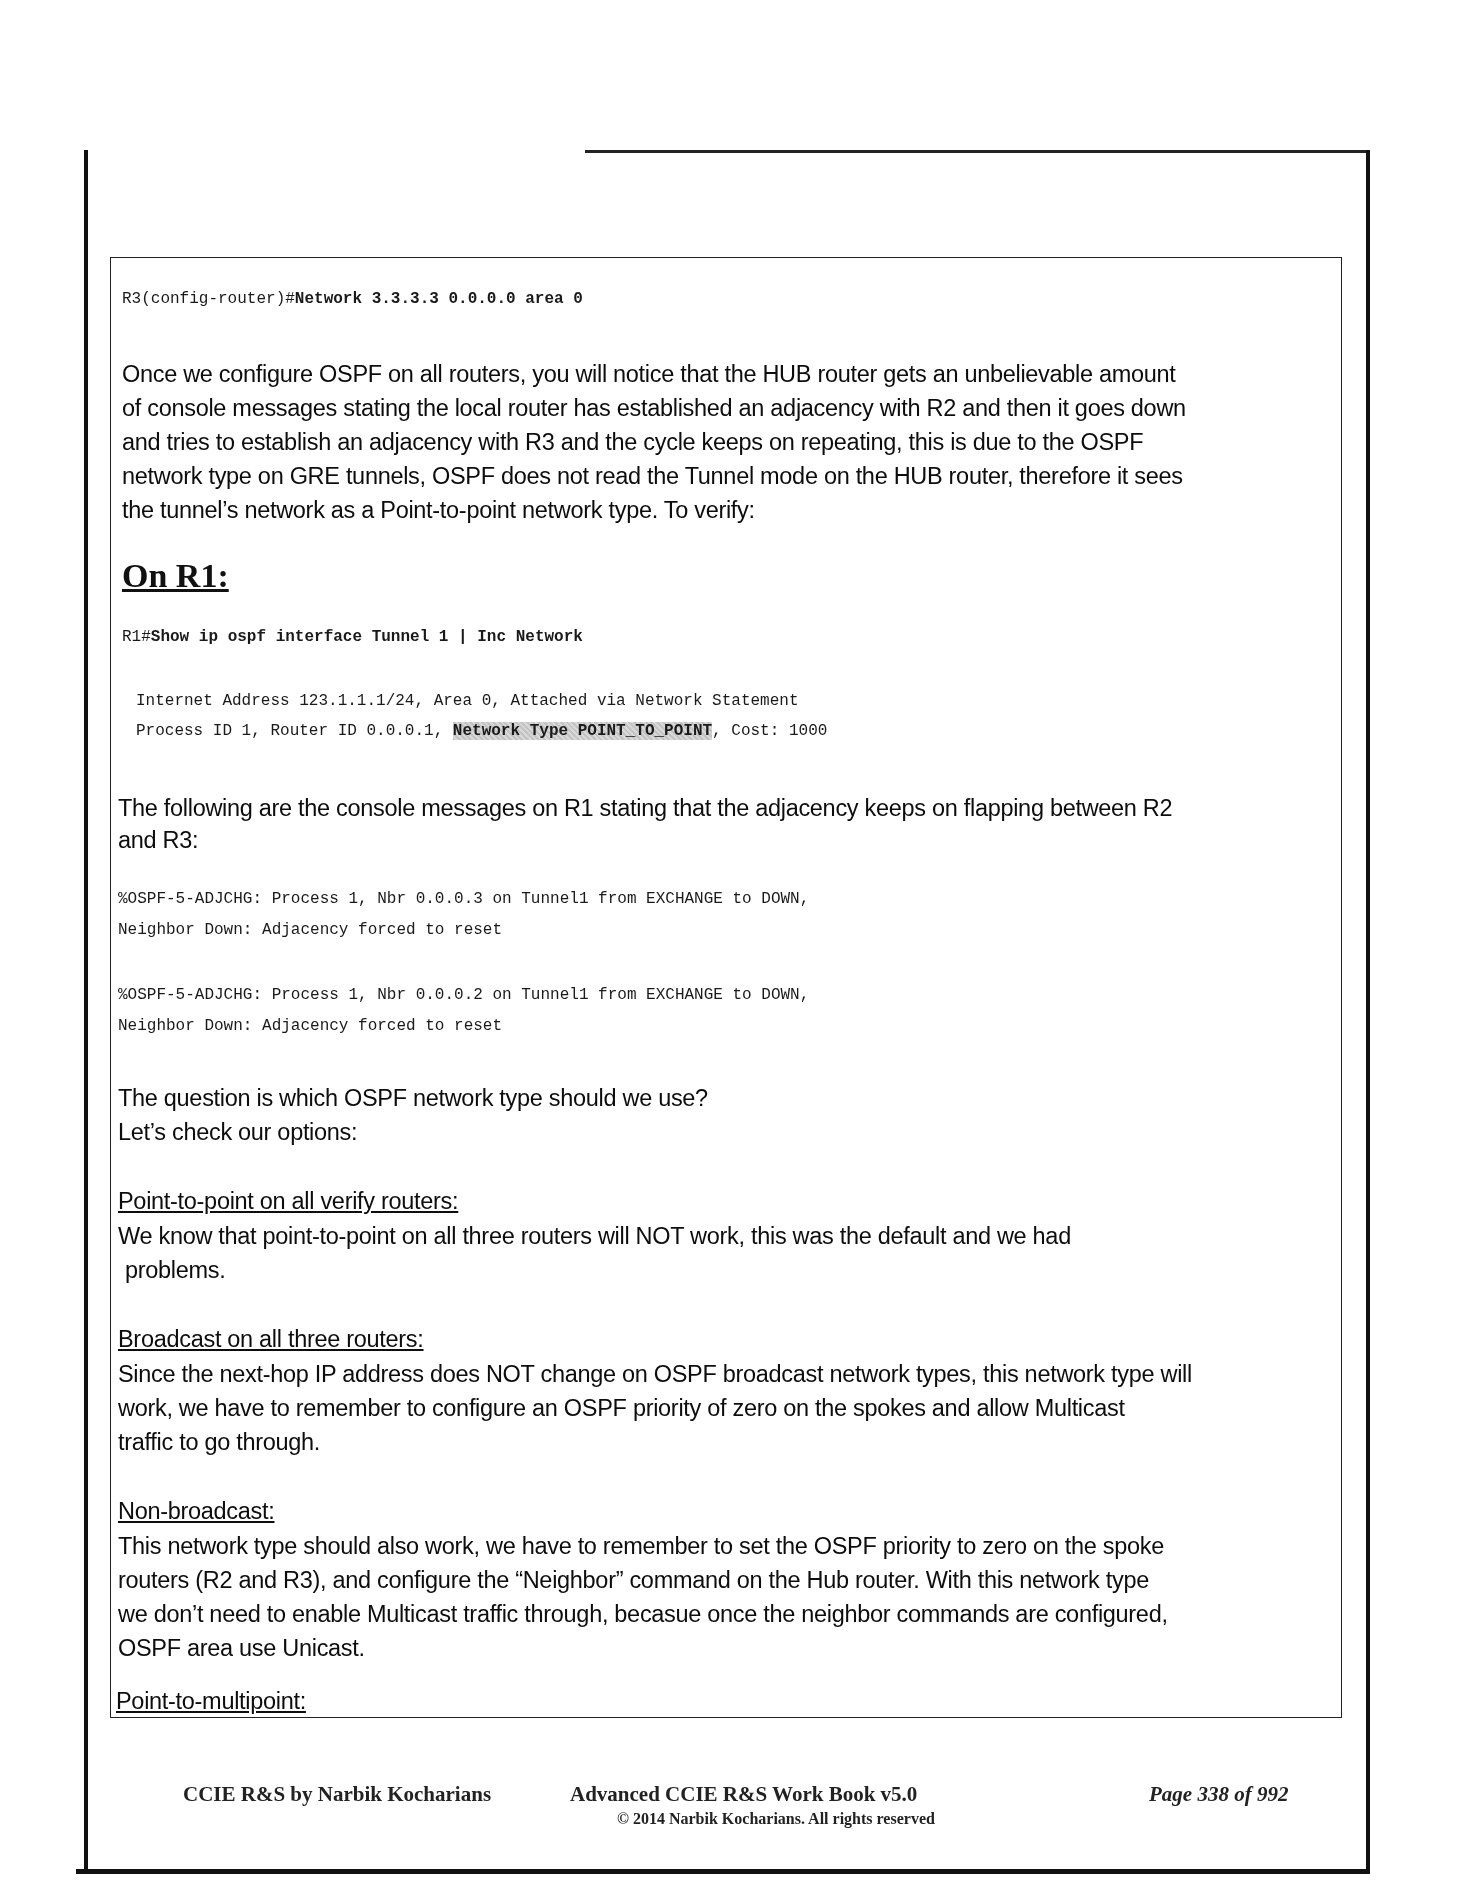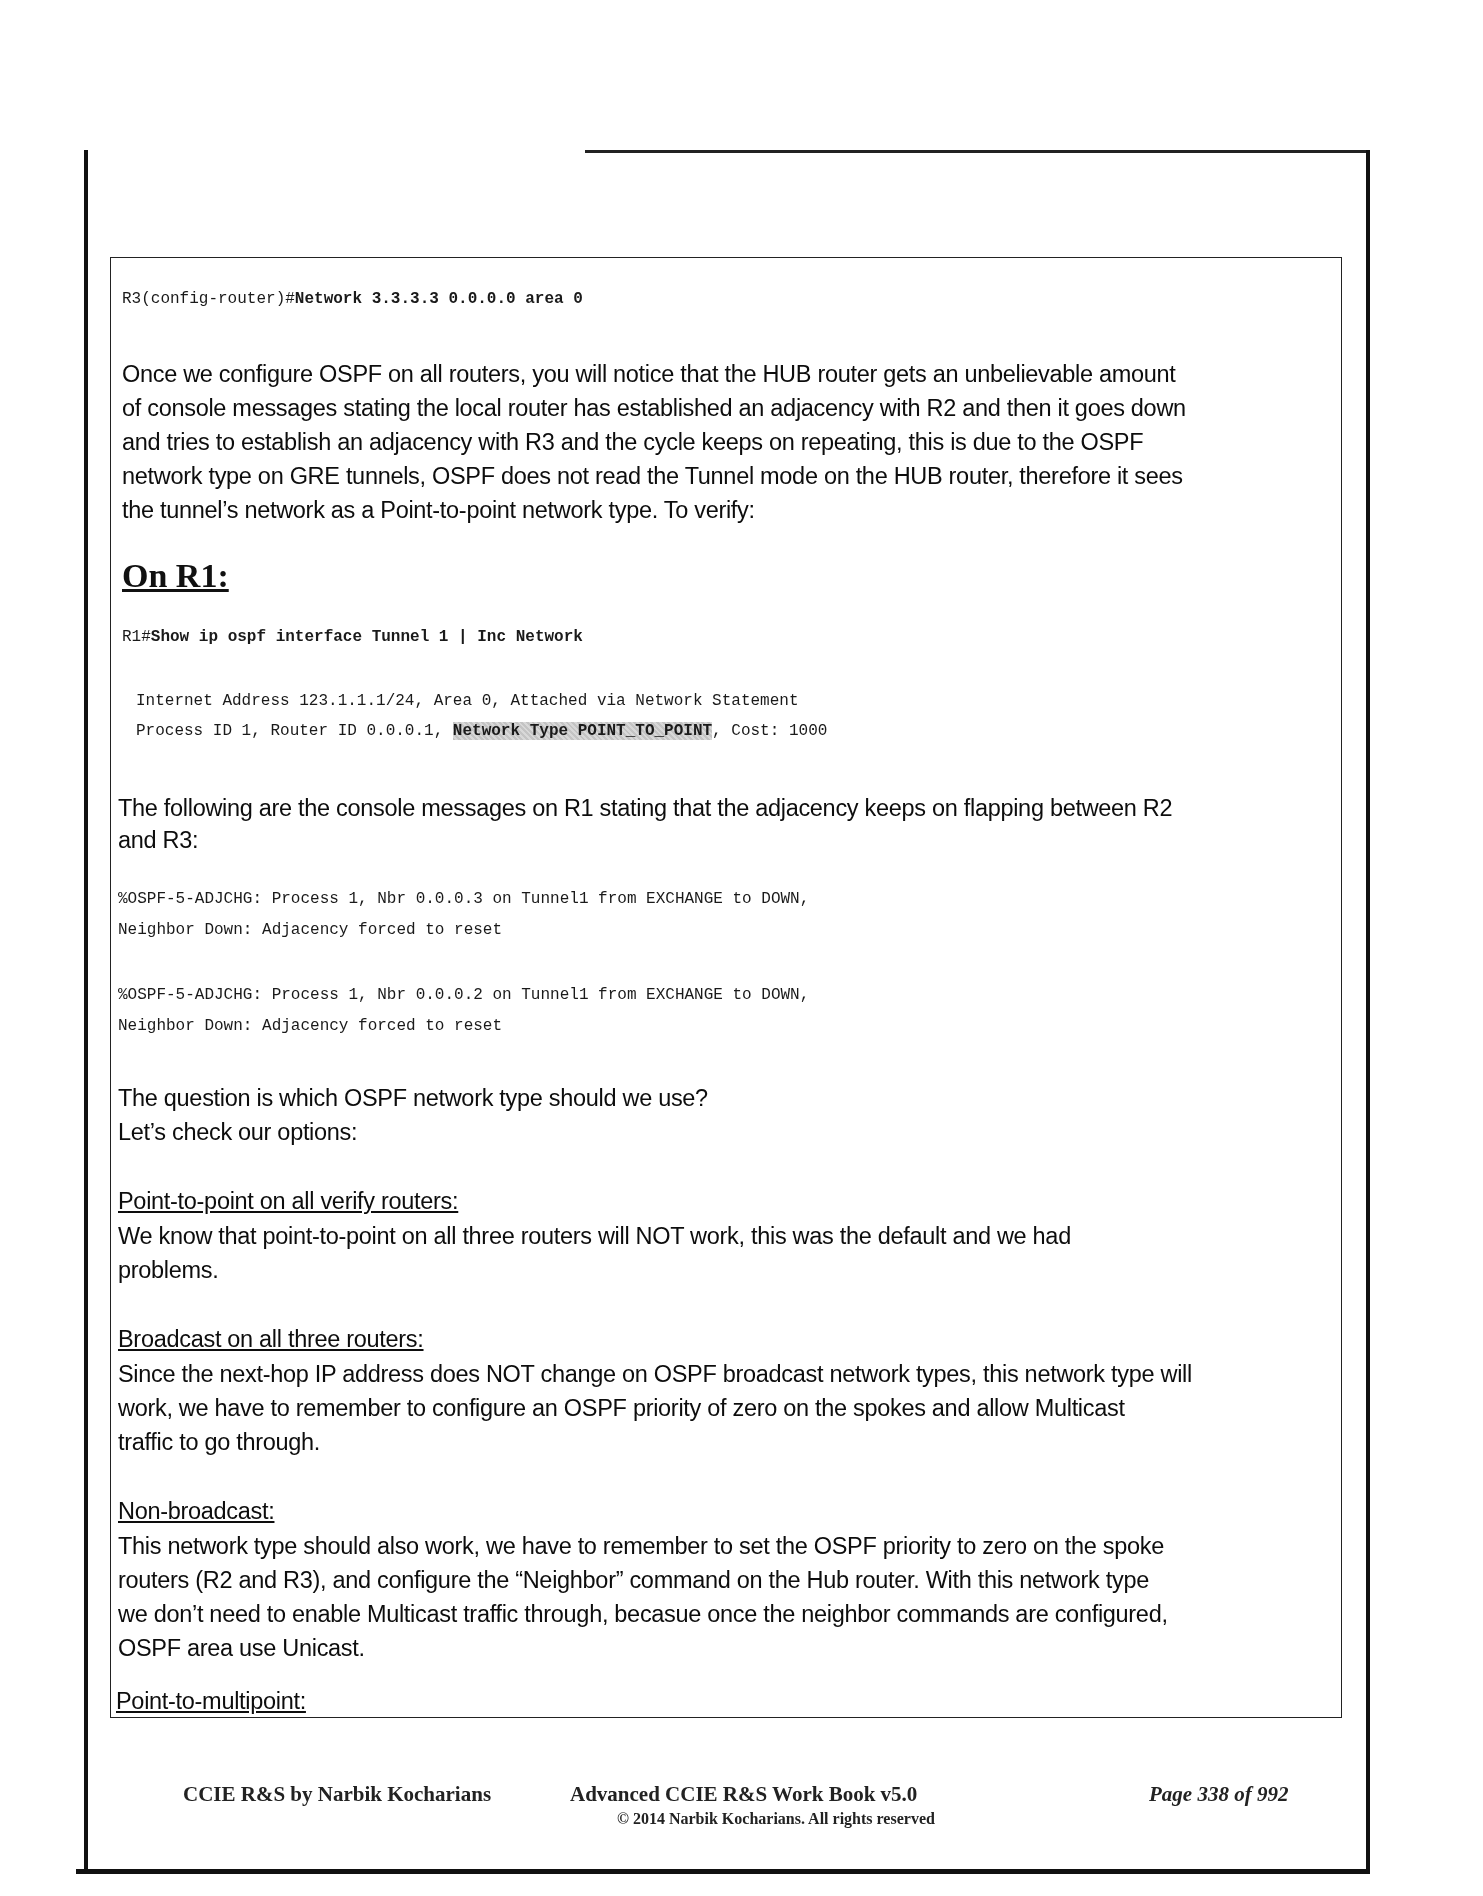--- a/index.html
+++ b/index.html
@@ -57,21 +57,21 @@
   <div class="abs mono" style="left:118px; top:986px;">%OSPF-5-ADJCHG: Process 1, Nbr 0.0.0.2 on Tunnel1 from EXCHANGE to DOWN,</div>
   <div class="abs mono" style="left:118px; top:1017px;">Neighbor Down: Adjacency forced to reset</div>
 </div>
 
 <div class="abs body-text" style="left:118px; top:1085px;">The question is which OSPF network type should we use?</div>
 <div class="abs body-text" style="left:118px; top:1119px;">Let’s check our options:</div>
 
 <div>
   <div class="abs body-text u" style="left:118px; top:1188px;">Point-to-point on all verify routers:</div>
   <div class="abs body-text" style="left:118px; top:1223px;">We know that point-to-point on all three routers will NOT work, this was the default and we had</div>
-  <div class="abs body-text" style="left:118px; top:1257px;">problems.</div>
+  <div class="abs body-text" style="left:125px; top:1257px;">problems.</div>
 </div>
 
 <div>
   <div class="abs body-text u" style="left:118px; top:1326px;">Broadcast on all three routers:</div>
   <div class="abs body-text" style="left:118px; top:1361px;">Since the next-hop IP address does NOT change on OSPF broadcast network types, this network type will</div>
   <div class="abs body-text" style="left:118px; top:1395px;">work, we have to remember to configure an OSPF priority of zero on the spokes and allow Multicast</div>
   <div class="abs body-text" style="left:118px; top:1429px;">traffic to go through.</div>
 </div>
 
 <div>

